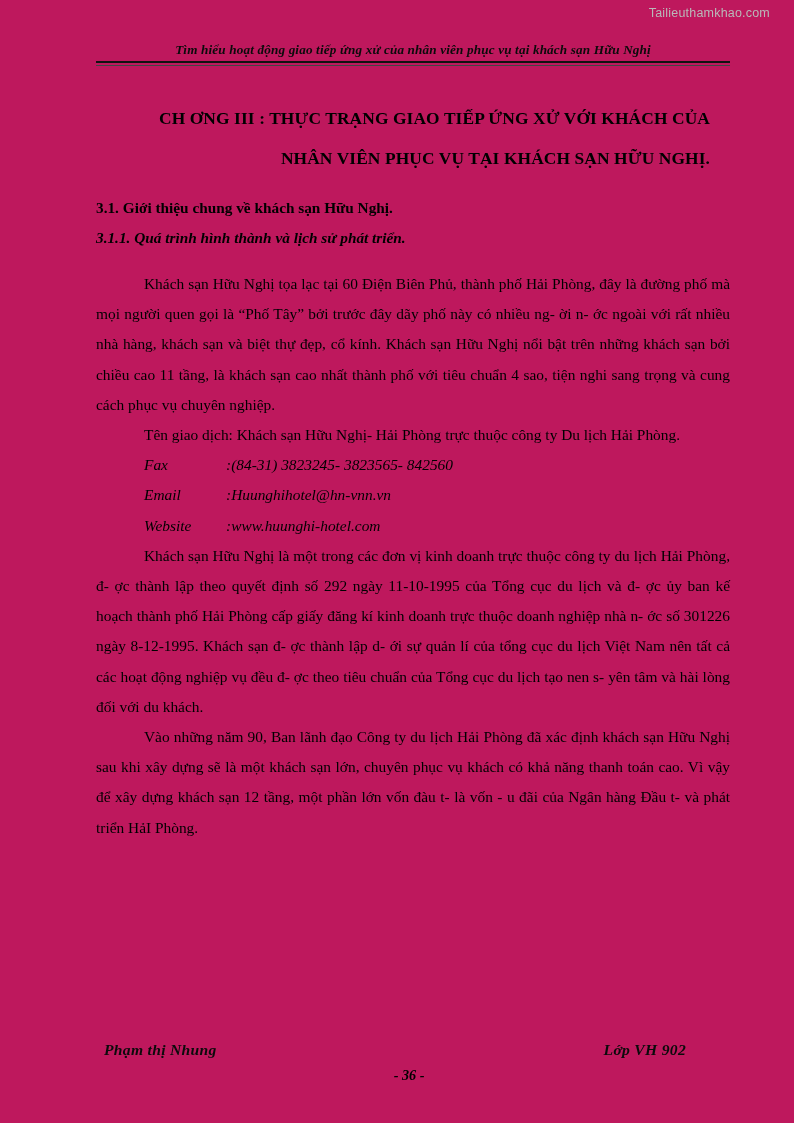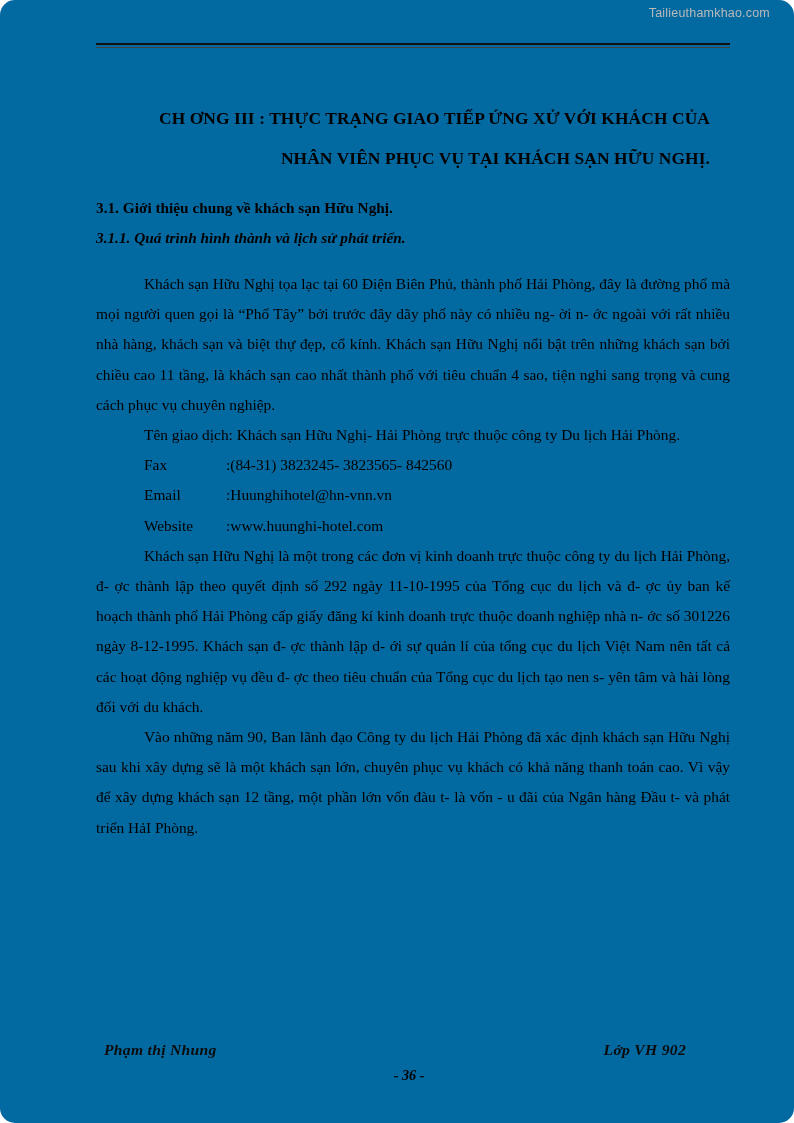--- a/index.html
+++ b/index.html
@@ -13,22 +13,21 @@
     height: 1123px;
     position: relative;
     overflow: hidden;
     font-family: "Liberation Serif", "DejaVu Serif", serif;
     color: #000000;
   }
 
   .page {
     position: absolute;
     inset: 0;
-    background: #0369a1;
-    border-radius: 15px;
+    background: #be185d;
   }
 
   
   .watermark {
     position: absolute;
     top: 6px;
     right: 24px;
     font-family: "Liberation Sans", "DejaVu Sans", sans-serif;
     font-size: 12.5px;
     letter-spacing: 0.2px;
@@ -122,20 +121,21 @@
     white-space: pre;
     text-indent: 48px;
   }
 
   
   .kv-row {
     font-size: 15.4px;
     line-height: 30.2px;
     padding-left: 48px;
     display: flex;
+    font-style: italic;
   }
   .kv-label {
     display: inline-block;
     min-width: 82px;
   }
   .kv-value { white-space: pre; }
 
   
   .footer {
     position: absolute;
@@ -175,20 +175,21 @@
   .page * { -webkit-font-smoothing: antialiased; }
 </style>
 </head>
 <body>
 
 <div class="page">
 
   <div class="watermark">Tailieuthamkhao.com</div>
 
   <div class="header-band">
+    <div class="header-text">Tìm hiểu hoạt động giao tiếp ứng xử của nhân viên phục vụ tại khách sạn Hữu Nghị</div>
     <div class="header-rule-thick"></div>
     <div class="header-rule-thin"></div>
   </div>
 
   <h1 class="chapter-title">
     <span>CH  ƠNG III : THỰC TRẠNG GIAO TIẾP ỨNG XỬ VỚI KHÁCH CỦA</span>
     <span class="line2">NHÂN VIÊN PHỤC VỤ TẠI KHÁCH SẠN HỮU NGHỊ.</span>
   </h1>
 
   <div class="content">

